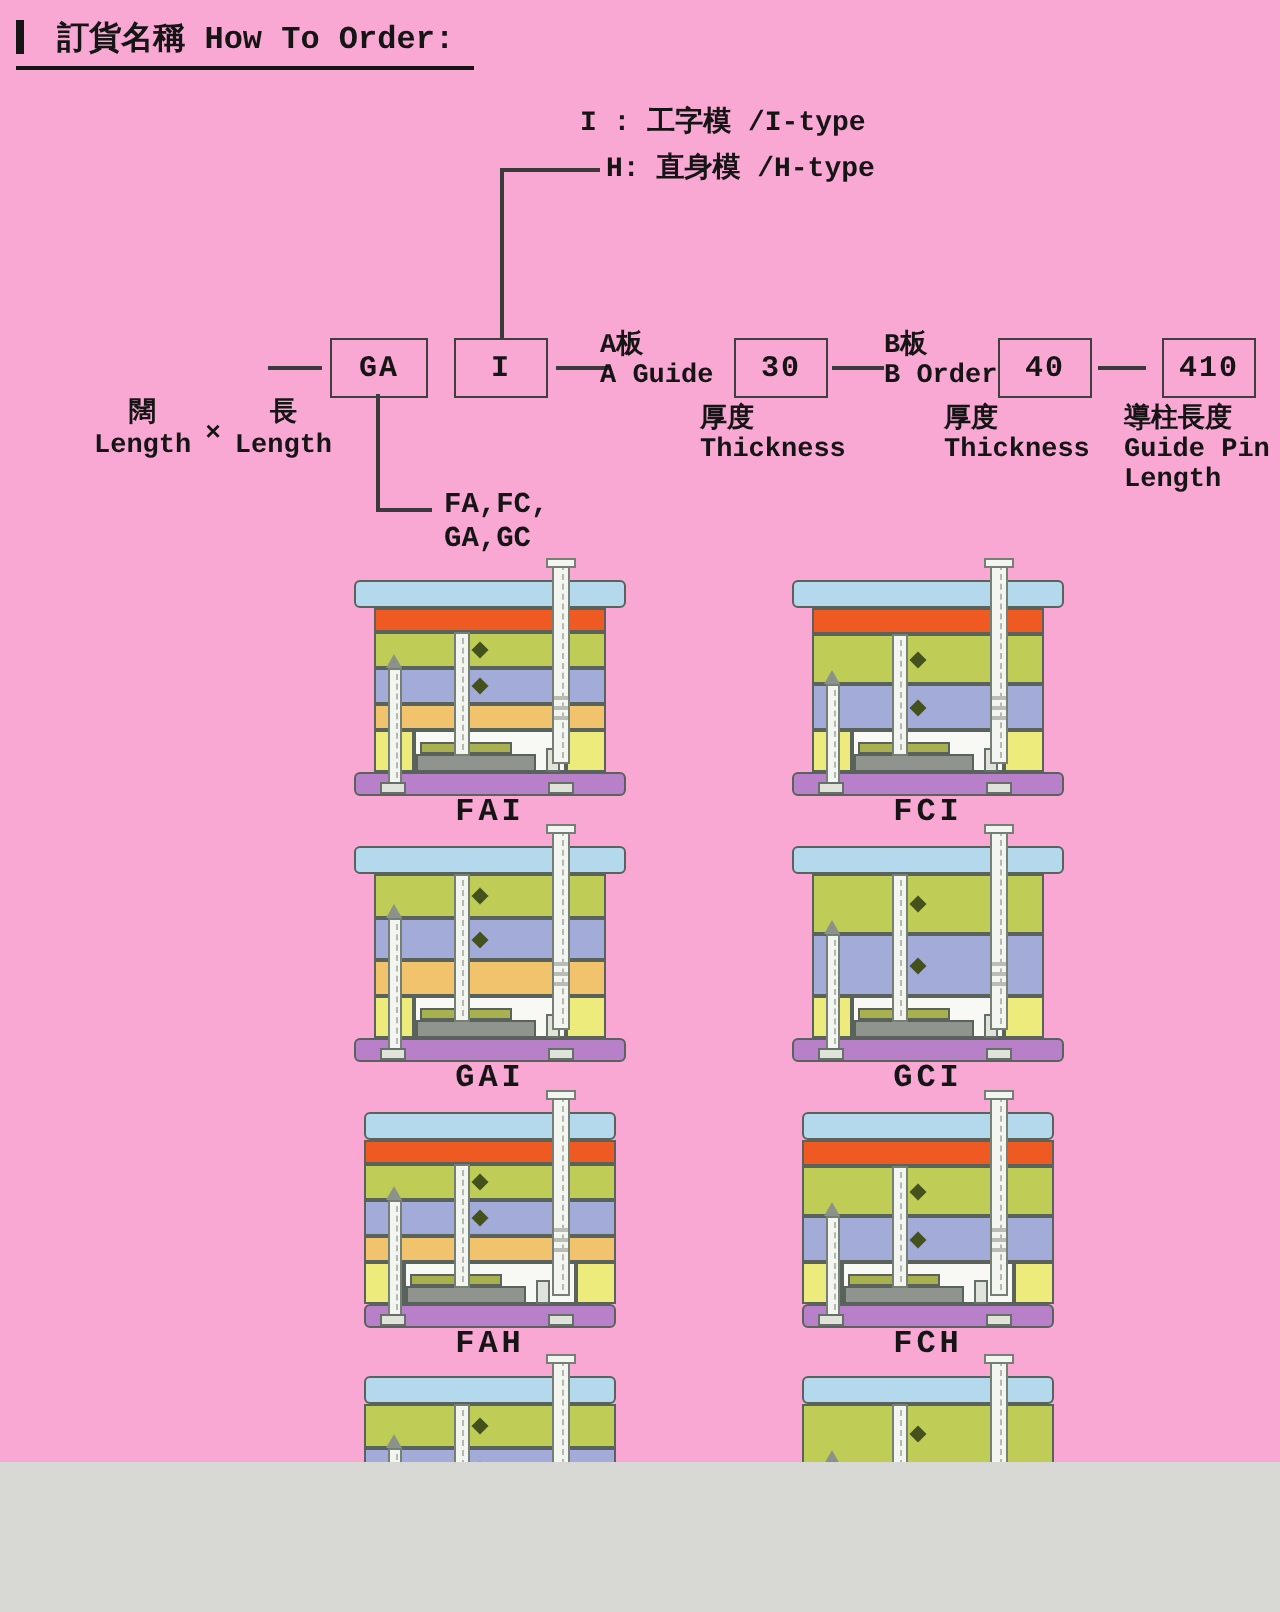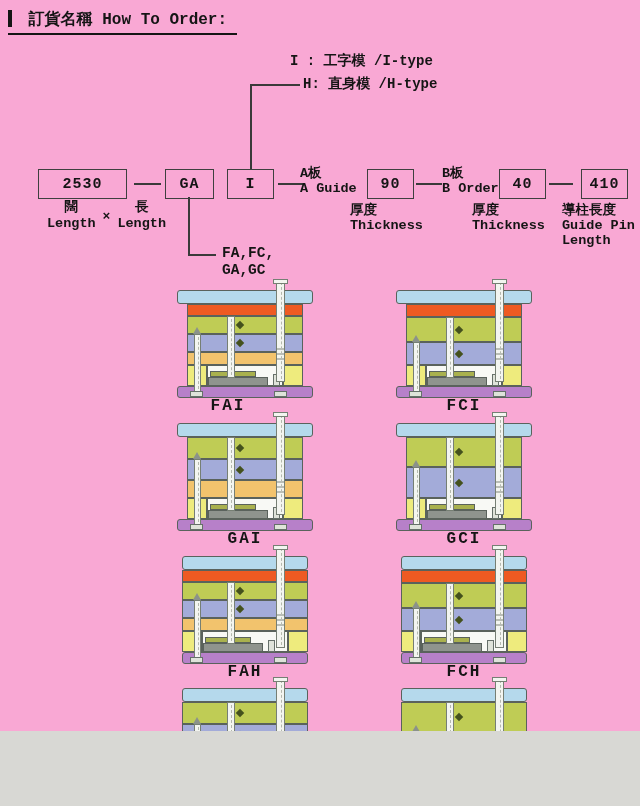--- a/index.html
+++ b/index.html
@@ -47,24 +47,23 @@
 
   <div class="hline" style="left:250px;top:84px;width:50px"></div>
   <div class="vline" style="left:250px;top:84px;height:86px"></div>
   <div class="hline" style="left:134px;top:183px;width:27px"></div>
   <div class="hline" style="left:278px;top:183px;width:27px"></div>
   <div class="hline" style="left:416px;top:183px;width:26px"></div>
   <div class="hline" style="left:549px;top:183px;width:24px"></div>
   <div class="vline" style="left:188px;top:197px;height:58px"></div>
   <div class="hline" style="left:188px;top:254px;width:28px"></div>
 
-  <div class="flowbox" style="left:38px;top:169px;width:87px;height:28px">2530</div>
   <div class="flowbox" style="left:165px;top:169px;width:47px;height:28px">GA</div>
   <div class="flowbox" style="left:227px;top:169px;width:45px;height:28px">I</div>
-  <div class="flowbox" style="left:367px;top:169px;width:45px;height:28px">90</div>
+  <div class="flowbox" style="left:367px;top:169px;width:45px;height:28px">30</div>
   <div class="flowbox" style="left:499px;top:169px;width:45px;height:28px">40</div>
   <div class="flowbox" style="left:581px;top:169px;width:45px;height:28px">410</div>
 
   <div class="wl" style="left:47px;top:200px">
     <span class="col">
       <span>闊</span>
       <span>Length</span>
     </span>
     <span style="font-size:13px">×</span>
     <span class="col">
@@ -122,21 +121,21 @@
         <div class="collar" style="left: 100px; top: 62px; width: 7px; height: 2px;"></div>
         <div class="collar" style="left: 100px; top: 67px; width: 7px; height: 2px;"></div>
         <div class="collar" style="left: 100px; top: 72px; width: 7px; height: 2px;"></div>
         <div class="pintip" style="left: 16px; top: 41px;"></div>
         <div class="pin" style="left: 17px; top: 48px; width: 7px; height: 58px; background: rgb(243, 245, 240);"></div>
         <div class="bolt" style="left: 13px; top: 105px; width: 13px; height: 6px;"></div>
         <div class="bolt" style="left: 97px; top: 105px; width: 13px; height: 6px;"></div>
         <div class="dot" style="left: 60px; top: 36px;"></div>
         <div class="dot" style="left: 60px; top: 54px;"></div>
       </div>
-      <div class="moldlabel" style="left: 160px; top: 397px;">FAI</div>
+      <div class="moldlabel" style="left: 177px; top: 397px;">FAI</div>
       <div class="mold" style="left: 396px; top: 286px;">
         <div class="part" style="left: 0px; top: 4px; width: 136px; height: 14px; background: rgb(181, 217, 236); border-radius: 3px;"></div>
         <div class="part" style="left: 10px; top: 18px; width: 116px; height: 13px; background: rgb(238, 90, 34);"></div>
         <div class="part" style="left: 10px; top: 31px; width: 116px; height: 25px; background: rgb(191, 204, 85);"></div>
         <div class="part" style="left: 10px; top: 56px; width: 116px; height: 23px; background: rgb(163, 171, 217);"></div>
         <div class="part" style="left: 10px; top: 79px; width: 20px; height: 21px; background: rgb(238, 235, 125);"></div>
         <div class="part" style="left: 106px; top: 79px; width: 20px; height: 21px; background: rgb(238, 235, 125);"></div>
         <div class="part" style="left: 30px; top: 79px; width: 76px; height: 21px; background: rgb(248, 249, 245);"></div>
         <div class="part" style="left: 33px; top: 85px; width: 46px; height: 6px; background: rgb(169, 177, 78);"></div>
         <div class="part" style="left: 31px; top: 91px; width: 60px; height: 9px; background: rgb(143, 148, 142);"></div>

